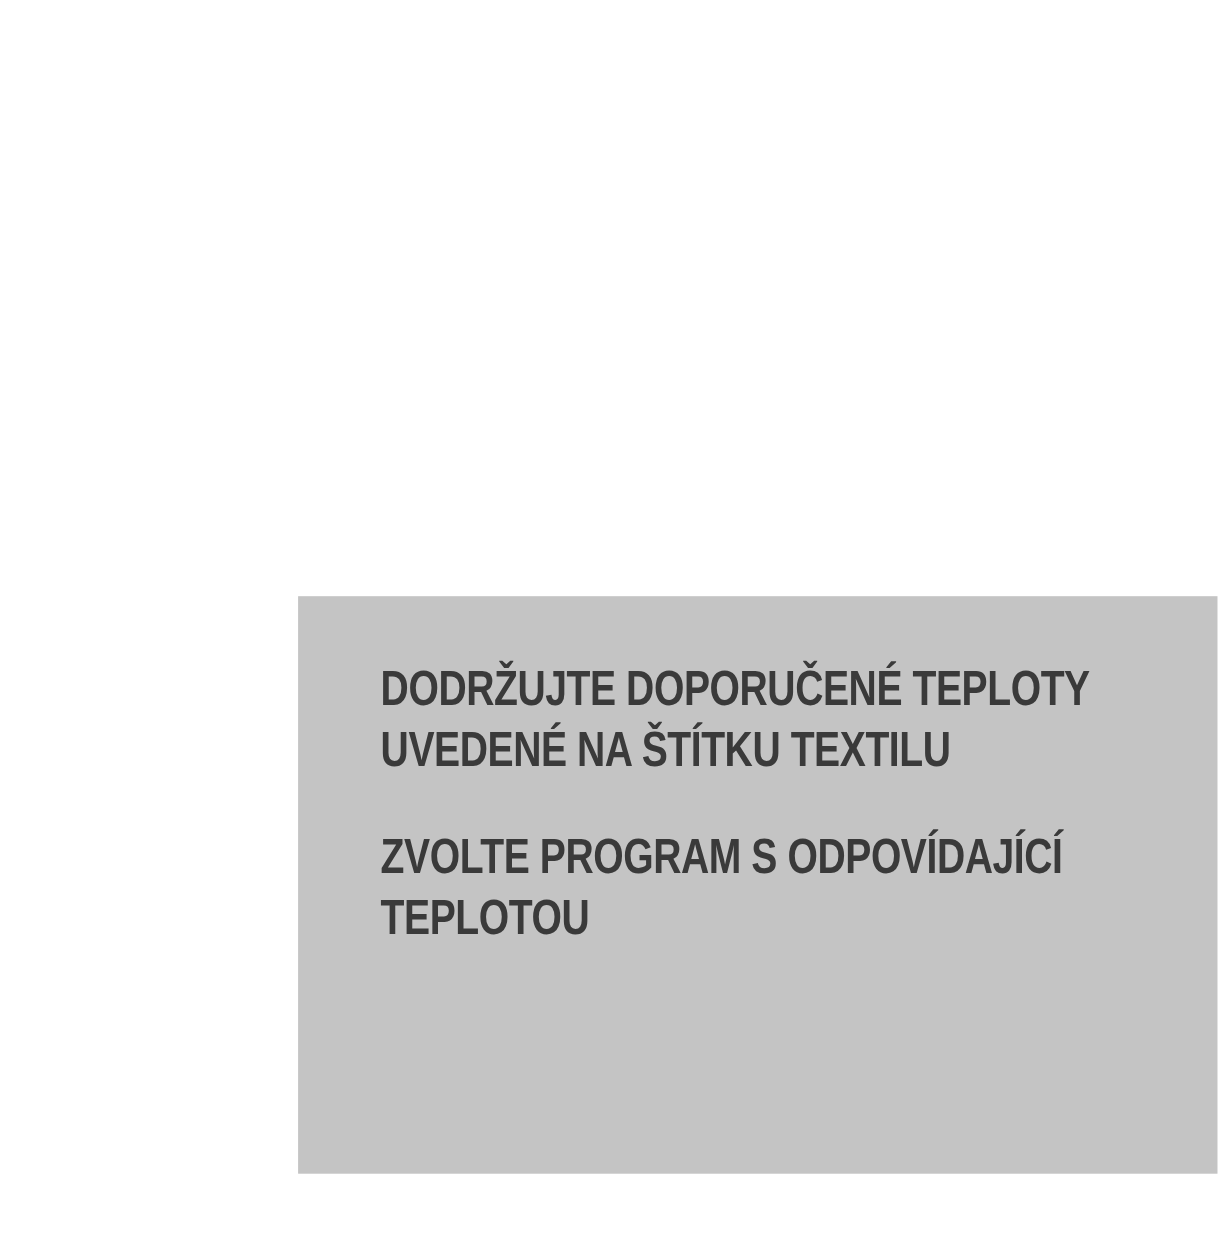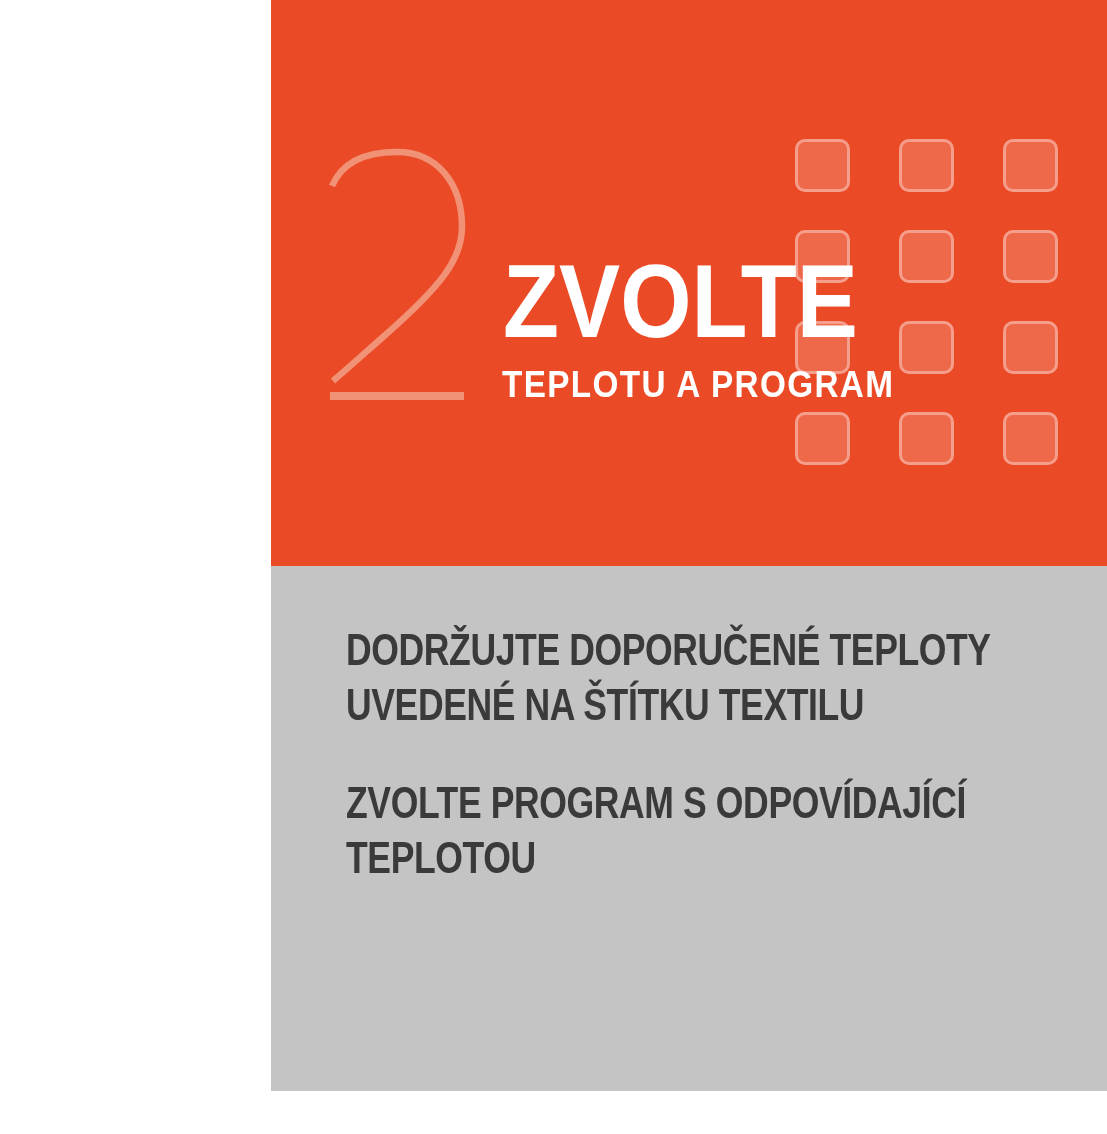--- a/index.html
+++ b/index.html
@@ -55,21 +55,21 @@
   }
   .hero-subtitle{
     position:absolute;left:231px;top:366px;margin:0;
     color:var(--title-white,#ffffff);
     font-size:37px;font-weight:700;line-height:1;
     letter-spacing:1.5px;white-space:nowrap;
     transform:scaleX(0.90);transform-origin:left top;
   }
   
   .body-section{
-    position:absolute;left:0;top:566px;width:836px;height:525px;
+    position:absolute;left:0;top:542px;width:836px;height:525px;
     background:var(--body-gray,#C4C4C4);
     box-sizing:border-box;
     padding:56px 0 0 75px;
   }
   .instruction{
     margin:0;
     width:860px;
     color:var(--ink,#3A3A3A);
     font-size:45px;font-weight:700;
     line-height:55px;
@@ -79,45 +79,20 @@
   .instruction + .instruction{margin-top:43px;}
 </style>
 </head>
 <body>
 
 <div class="page">
   <div class="left-margin"></div>
 
   <div class="content">
 
-    <header class="hero">
-      <div class="decor-grid">
-          <div class="decor-square"></div>
-          <div class="decor-square"></div>
-          <div class="decor-square"></div>
-          <div class="decor-square"></div>
-          <div class="decor-square"></div>
-          <div class="decor-square"></div>
-          <div class="decor-square"></div>
-          <div class="decor-square"></div>
-          <div class="decor-square"></div>
-          <div class="decor-square"></div>
-          <div class="decor-square"></div>
-          <div class="decor-square"></div>
-        </div>
-
-      <svg class="numeral" viewBox="0 0 138 254" role="img" aria-label="2">
-        <path d="M 4 38 C 15 12 40 4 69 4 C 108 4 134 34 134 79 C 134 112 112 139 55 189 C 38 204 19 221 5 233" stroke-width="6.5"></path>
-        <path d="M 2 248 L 136 248" stroke-width="8"></path>
-      </svg>
-
-      <h1 class="hero-title">ZVOLTE</h1>
-
-      <h2 class="hero-subtitle">TEPLOTU A PROGRAM</h2>
-    </header>
 
     <section class="body-section">
       <p class="instruction">DODRŽUJTE DOPORUČENÉ TEPLOTY UVEDENÉ NA ŠTÍTKU TEXTILU</p>
       <p class="instruction">ZVOLTE PROGRAM S ODPOVÍDAJÍCÍ TEPLOTOU</p>
     </section>
 
   </div>
 </div>
 
 </body></html>

